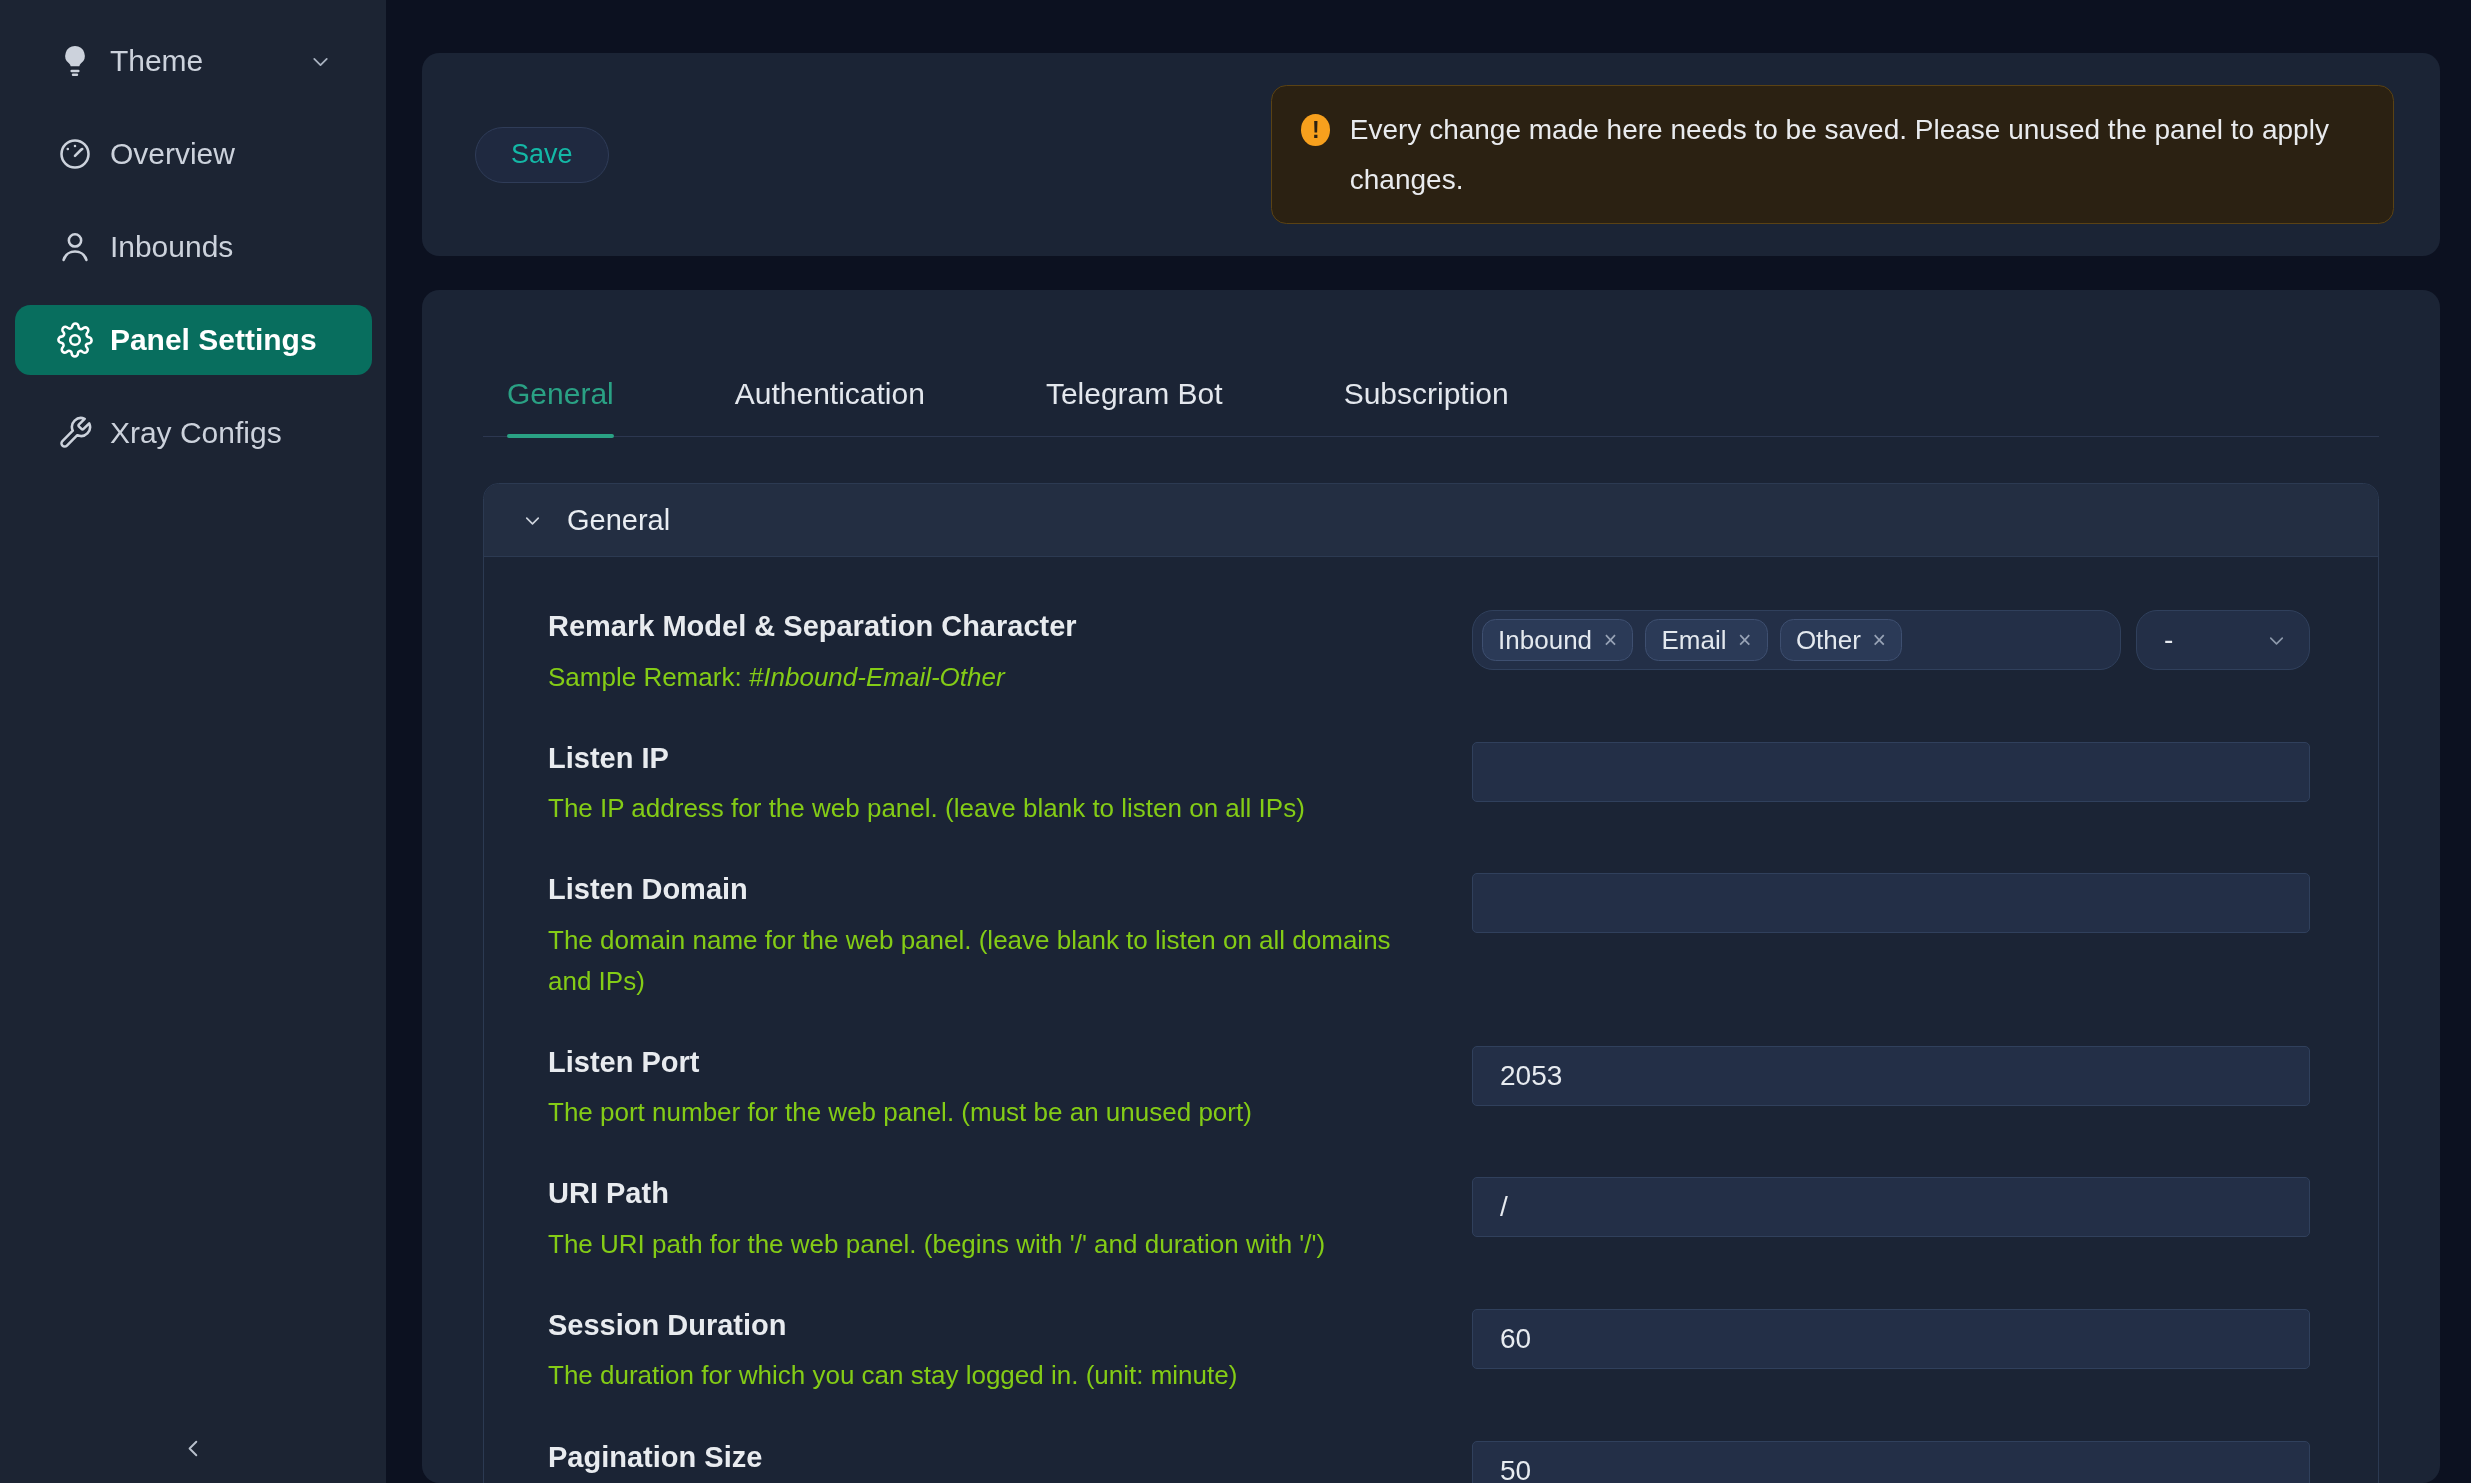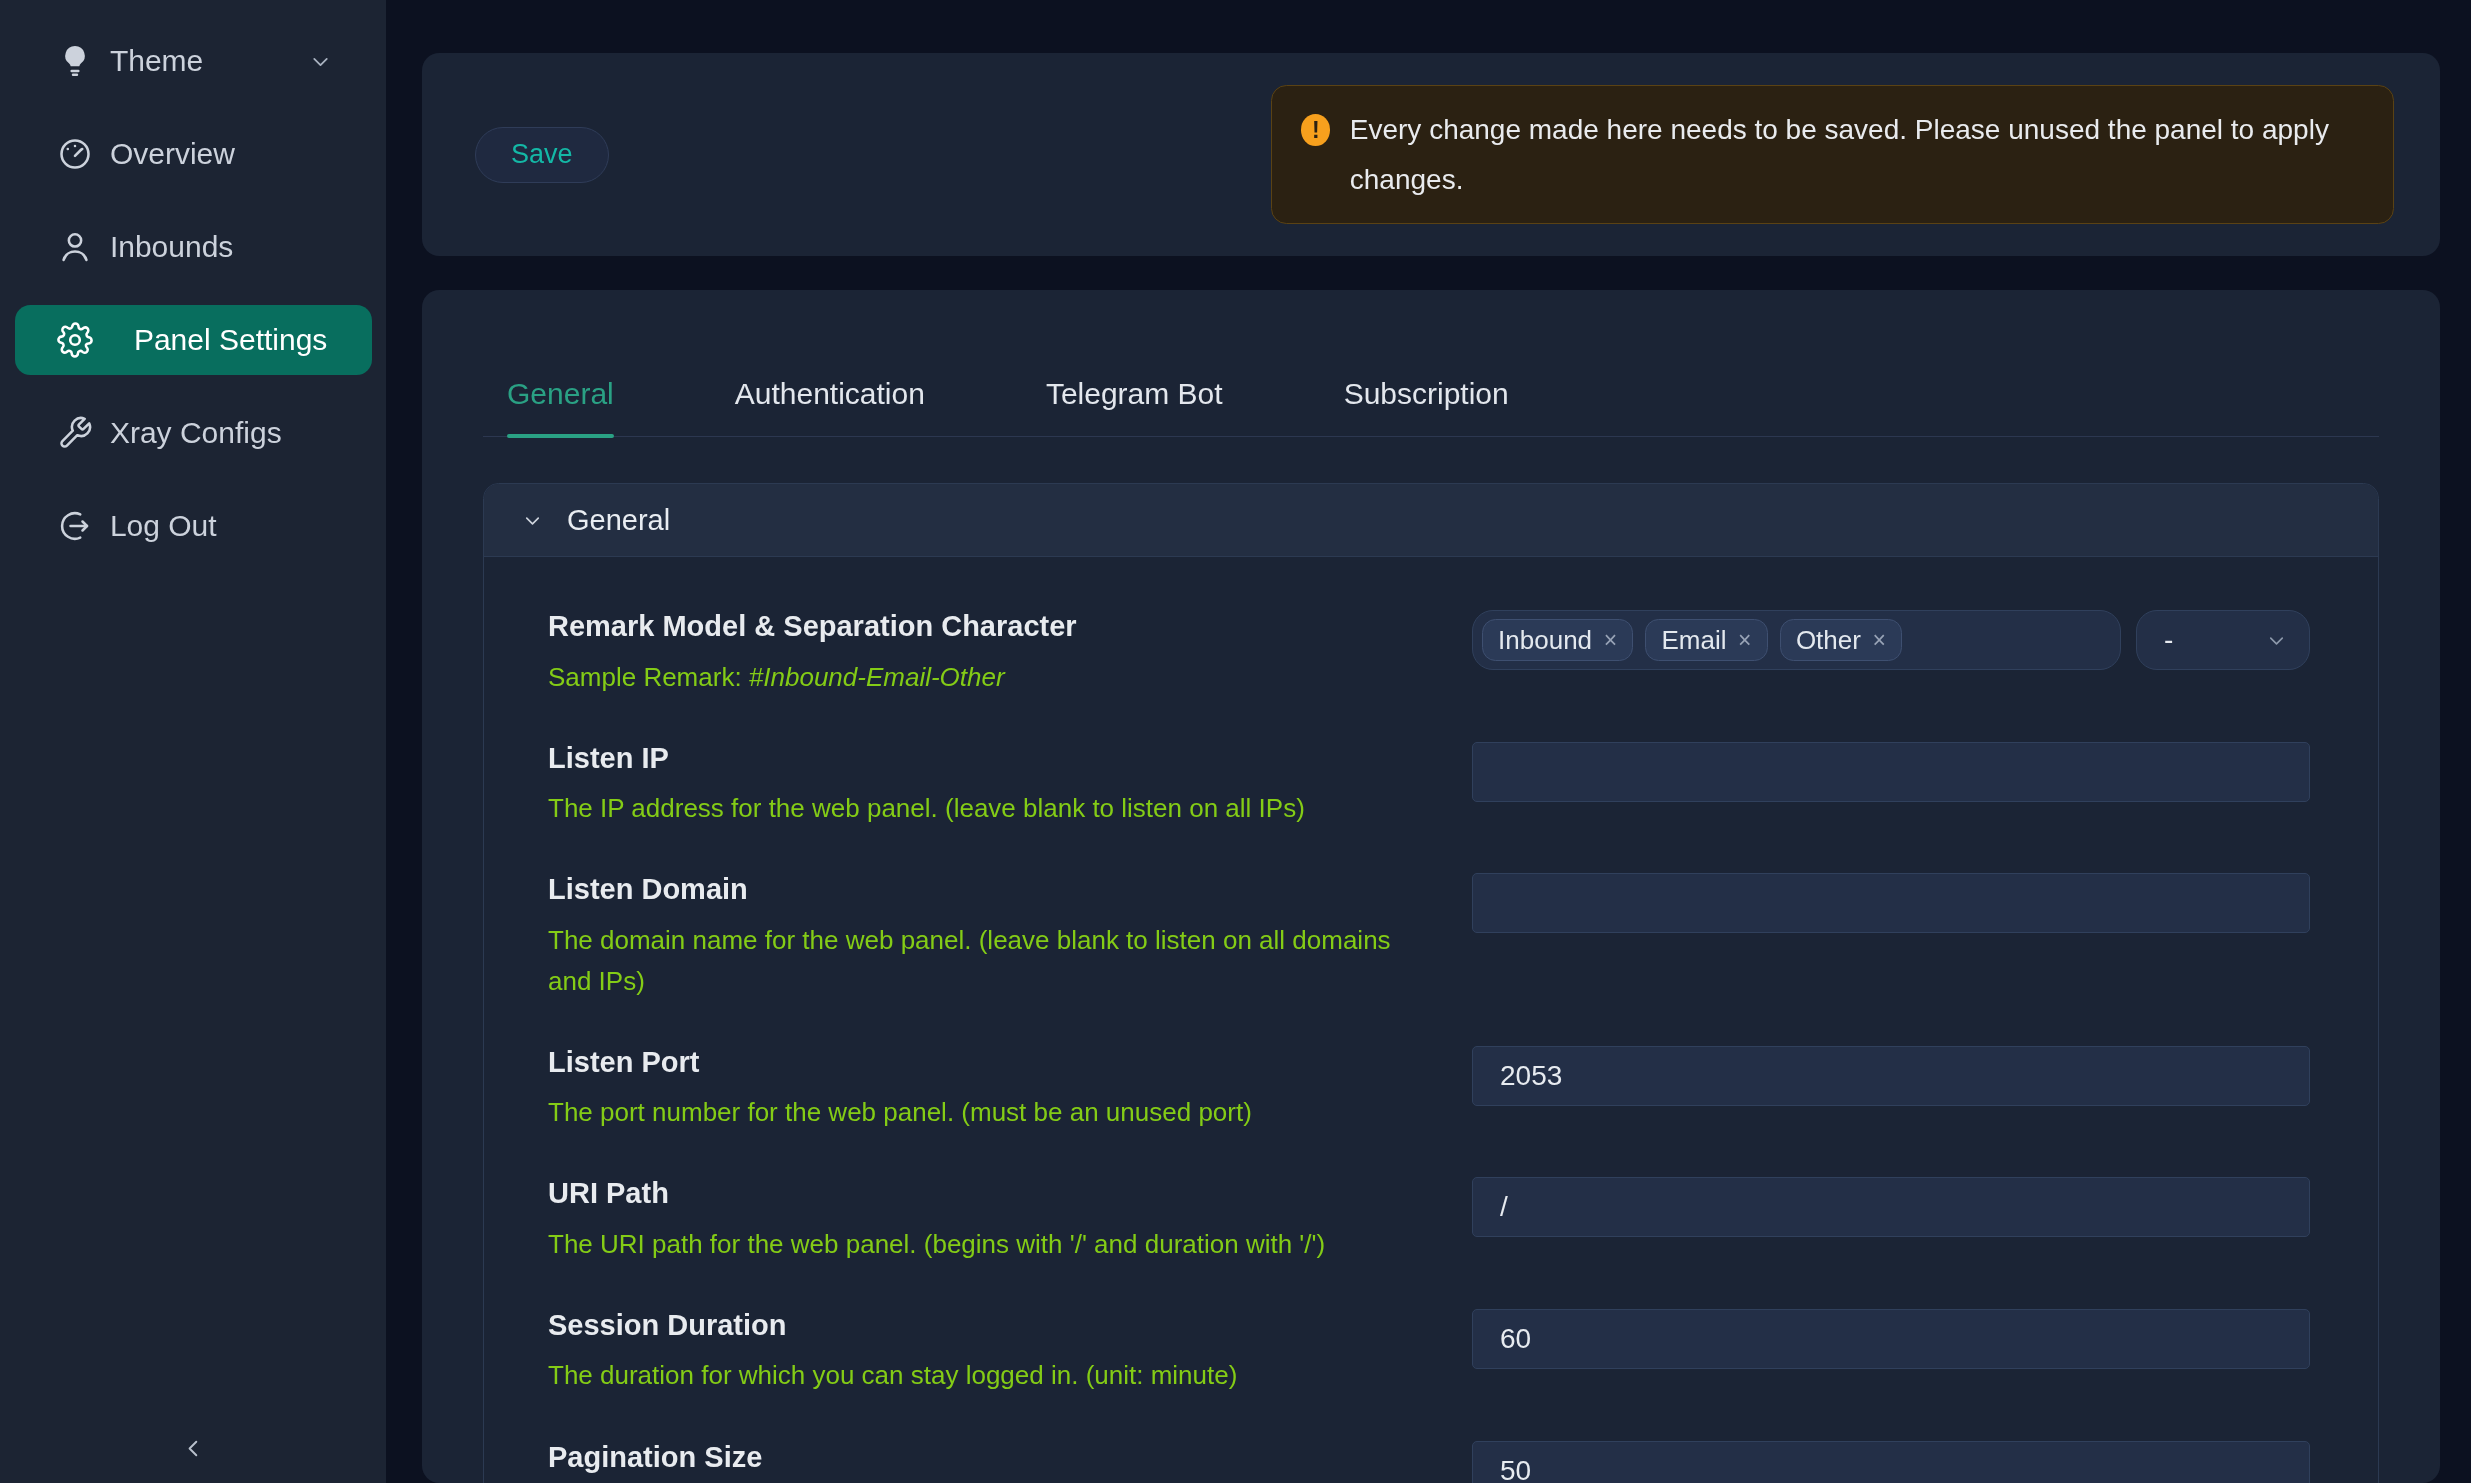--- a/index.html
+++ b/index.html
@@ -23,21 +23,21 @@
   }
   .side-item {
     height:70px; margin:0 14.5px 23px;
     display:flex; align-items:center;
     padding:0 21px 0 42px;
     border-radius:15.4px;
     color:#ccd2dc; font-size:30px;
     cursor:pointer;
   }
   .side-item .icon { width:36px; height:36px; margin-right:17.4px; }
-  .side-item.active { background:#086e5e; color:#ffffff; font-weight:400;gap:24px; }
+  .side-item.active { background:#086e5e; color:#ffffff; font-weight:700; }
   .side-item .trailing { width:25px; height:25px; margin-left:auto; color:#a9b2c0; }
   .collapse-btn {
     position:absolute; bottom:13.5px; left:50%; transform:translateX(-50%);
     width:42px; height:42px; color:#b9c1cd;
     display:flex; align-items:center; justify-content:center; cursor:pointer;
   }
   .collapse-btn .icon { width:27px; height:27px; }
 
   
   .main { flex:1; padding:53px 33px 0 36px; display:flex; flex-direction:column; height:100%; }
@@ -188,30 +188,20 @@
         </span>
         <span>Panel Settings</span>
       </div>
       <div class="side-item">
         <span class="icon">
           <svg viewBox="0 0 24 24">
             <path d="M14.7 6.3a1 1 0 0 0 0 1.4l1.6 1.6a1 1 0 0 0 1.4 0l3.77-3.77a6 6 0 0 1-7.94 7.94l-6.91 6.91a2.12 2.12 0 0 1-3-3l6.91-6.91a6 6 0 0 1 7.94-7.94l-3.76 3.76z"></path>
           </svg>
         </span>
         <span>Xray Configs</span>
-      </div>
-      <div class="side-item">
-        <span class="icon">
-          <svg viewBox="0 0 24 24">
-            <path d="M15.5 4.3A8.5 8.5 0 1 0 15.5 19.7"></path>
-            <path d="M9 12h11"></path>
-            <path d="M17 9l3 3-3 3"></path>
-          </svg>
-        </span>
-        <span>Log Out</span>
       </div>
     </nav>
   <div class="collapse-btn" id="collapse-btn">
       <span class="icon">
         <svg viewBox="0 0 24 24">
           <path d="M14.5 6l-6 6 6 6"></path>
         </svg>
       </span>
     </div>
 </aside>

